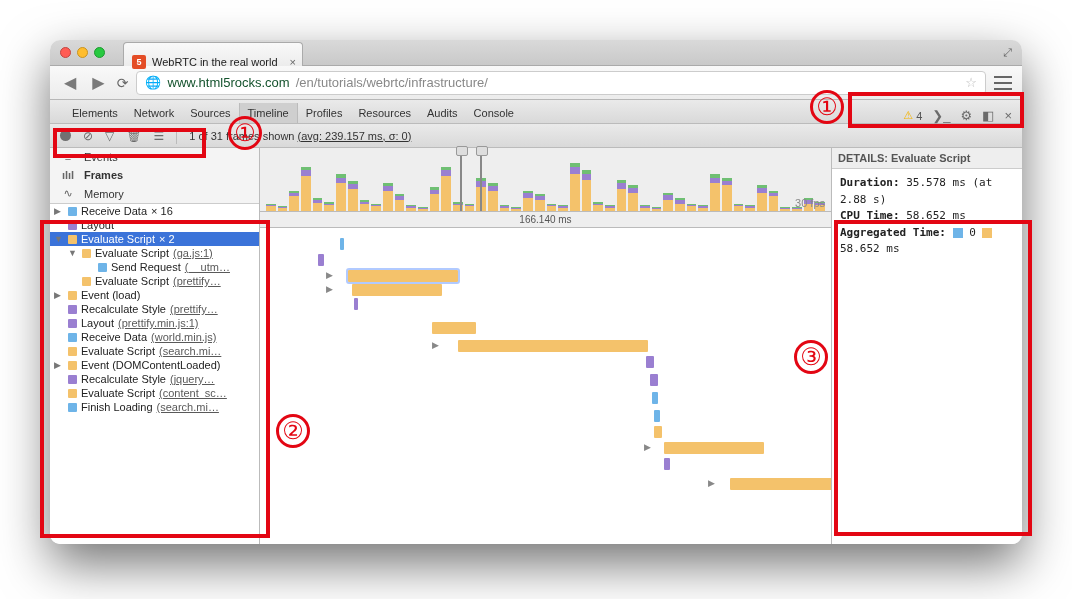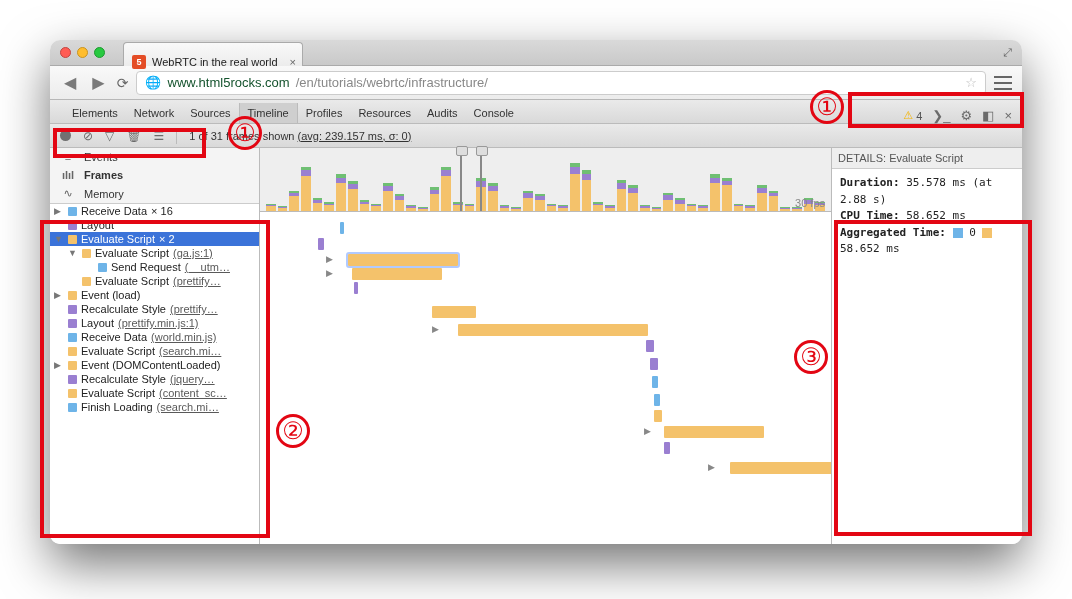--- a/index.html
+++ b/index.html
@@ -128,21 +128,21 @@
   .flame{flex:1;position:relative;overflow:hidden;}
   .fbar{position:absolute;height:12px;border-radius:1px;}
   .fbar.sel{outline:2px solid rgba(100,150,255,0.5);background:#f4c26b;}
   .ftri{position:absolute;color:#888;font-size:9px;}
   .sc{background:#f4c26b;}
   .la{background:#9a7fd1;}
   .lo{background:#6eb4e8;}
 
   
   .right{width:190px;background:#fff;font-size:11px;}
-  .right .hdr{background:#eee;border-bottom:1px solid #ccc;padding:4px 6px;color:#555;}
+  .right .hdr{background:#eee;border-bottom:1px solid #ccc;padding:4px 6px;color:#555;font-weight:bold;}
   .right .body{padding:6px 8px;font-family:Menlo,monospace;font-size:11px;line-height:1.5;}
   .right .lbl{font-weight:bold;}
   .chip{display:inline-block;width:10px;height:10px;vertical-align:middle;}
 
   
   .redbox{position:absolute;border:4px solid #e30613;pointer-events:none;}
   .circ{position:absolute;width:34px;height:34px;border:3px solid #e30613;border-radius:50%;
     color:#e30613;font-family:"Times New Roman",serif;font-size:24px;line-height:28px;text-align:center;
     background:rgba(255,255,255,0);pointer-events:none;}
 </style>
@@ -567,20 +567,21 @@
               <div class="ovb">
                 <span style="height: 5.53846px; background: rgb(244, 194, 107);"></span>
                 <span style="height: 2.76923px; background: rgb(154, 127, 209);"></span>
                 <span style="height: 0.923077px; background: rgb(111, 191, 115);"></span>
               </div>
             </div>
           <div class="ov-handle l"></div>
           <div class="ov-handle r"></div>
           <div class="ov-fps">30 fps</div>
         </div>
+        <div class="time-ruler">166.140 ms</div>
         <div class="flame" id="flame">
             <div class="fbar lo" style="left: 80px; top: 10px; width: 4px;"></div>
             <div class="fbar la" style="left: 58px; top: 26px; width: 6px;"></div>
             <div class="fbar sc sel" style="left: 88px; top: 42px; width: 110px;"></div>
             <div class="fbar sc" style="left: 92px; top: 56px; width: 90px;"></div>
             <div class="fbar la" style="left: 94px; top: 70px; width: 4px;"></div>
             <div class="fbar sc" style="left: 172px; top: 94px; width: 44px;"></div>
             <div class="fbar sc" style="left: 198px; top: 112px; width: 190px;"></div>
             <div class="fbar la" style="left: 386px; top: 128px; width: 8px;"></div>
             <div class="fbar la" style="left: 390px; top: 146px; width: 8px;"></div>

